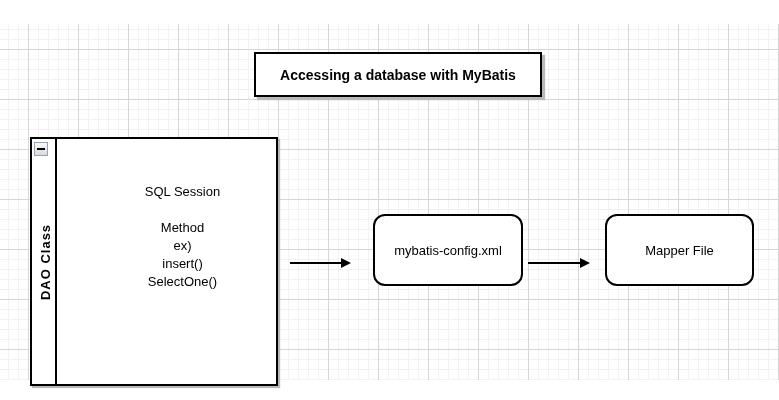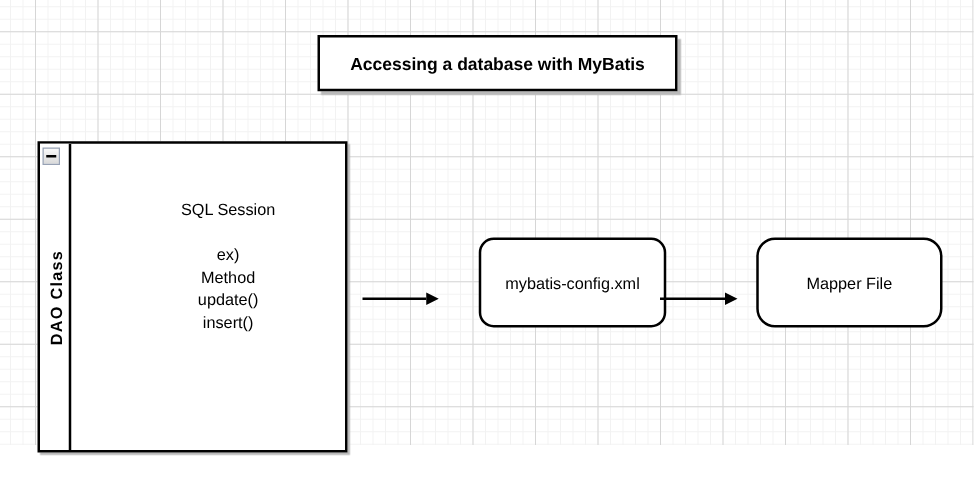--- a/index.html
+++ b/index.html
@@ -14,20 +14,21 @@
     width: 779px;
     height: 356px;
     background-color: #ffffff;
     background-image:
       linear-gradient(to right, #d6d6d6 1px, transparent 1px),
       linear-gradient(to bottom, #d6d6d6 1px, transparent 1px),
       linear-gradient(to right, #f2f2f2 1px, transparent 1px),
       linear-gradient(to bottom, #f2f2f2 1px, transparent 1px);
     background-size: 50px 50px, 50px 50px, 10px 10px, 10px 10px;
     background-position: 28px 0, 0 25px, 8px 0, 0 5px;
+    margin-top: 24px;
   }
 
   
   .title-box {
     position: absolute;
     left: 254px; top: 28px;
     width: 288px; height: 45px;
     background: #fff;
     border: 2px solid #000;
     box-shadow: 3px 3px 1px #b9b9b9;
@@ -101,22 +102,22 @@
     width: 150px; height: 72px;
     background: #fff;
     border: 2px solid #000;
     border-radius: 12px;
     display: flex;
     align-items: center;
     justify-content: center;
     font-size: 13px;
     white-space: nowrap;
   }
-  .node-config { left: 383px; top: 190px; }
-  .node-mapper { left: 605px; top: 190px; width: 149px; border-radius: 15px; }
+  .node-config { left: 373px; top: 190px; }
+  .node-mapper { left: 605px; top: 190px; width: 149px; }
 
   
   .arrow {
     position: absolute;
     height: 2px;
     background: #000;
   }
   .arrow::after {
     content: "";
     position: absolute;
@@ -141,24 +142,24 @@
   <div class="dao-container">
     <div class="dao-lane">
       <span class="dao-lane-label">DAO Class</span>
     </div>
     <div class="collapse-btn">
       <span class="minus-bar"></span>
     </div>
     <div class="dao-content">
       <div class="dao-line">SQL Session</div>
       <div class="dao-line"></div>
+      <div class="dao-line">Method</div>
       <div class="dao-line">ex)</div>
-      <div class="dao-line">Method</div>
-      <div class="dao-line">update()</div>
       <div class="dao-line">insert()</div>
+      <div class="dao-line">SelectOne()</div>
     </div>
   </div>
 
   <div class="arrow arrow-1"></div>
 
   <div class="node node-config">
     <span>mybatis-config.xml</span>
   </div>
 
   <div class="arrow arrow-2"></div>

